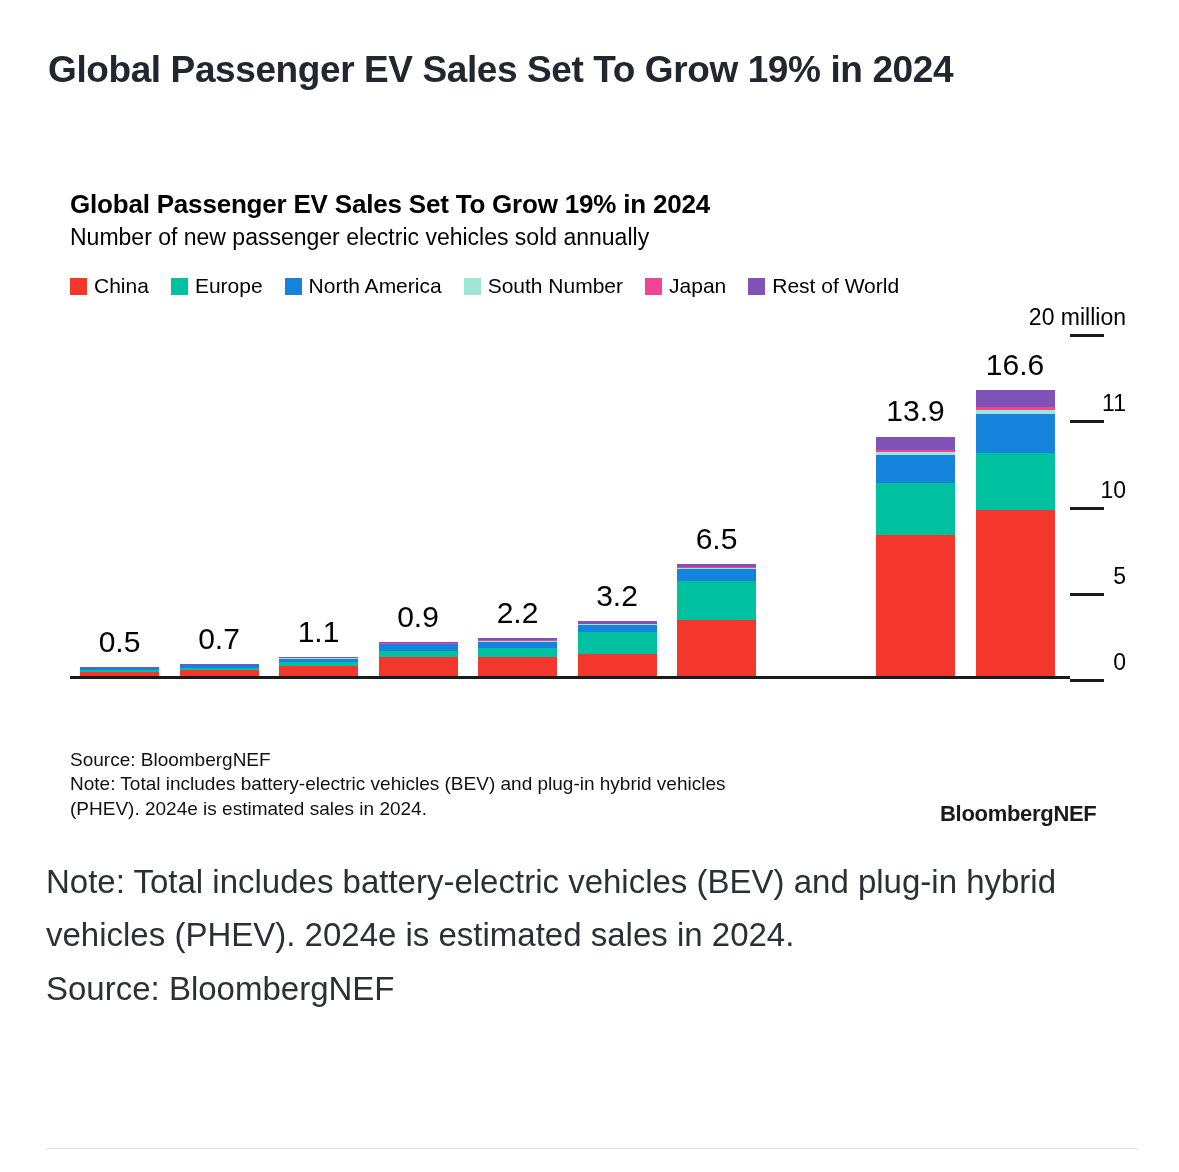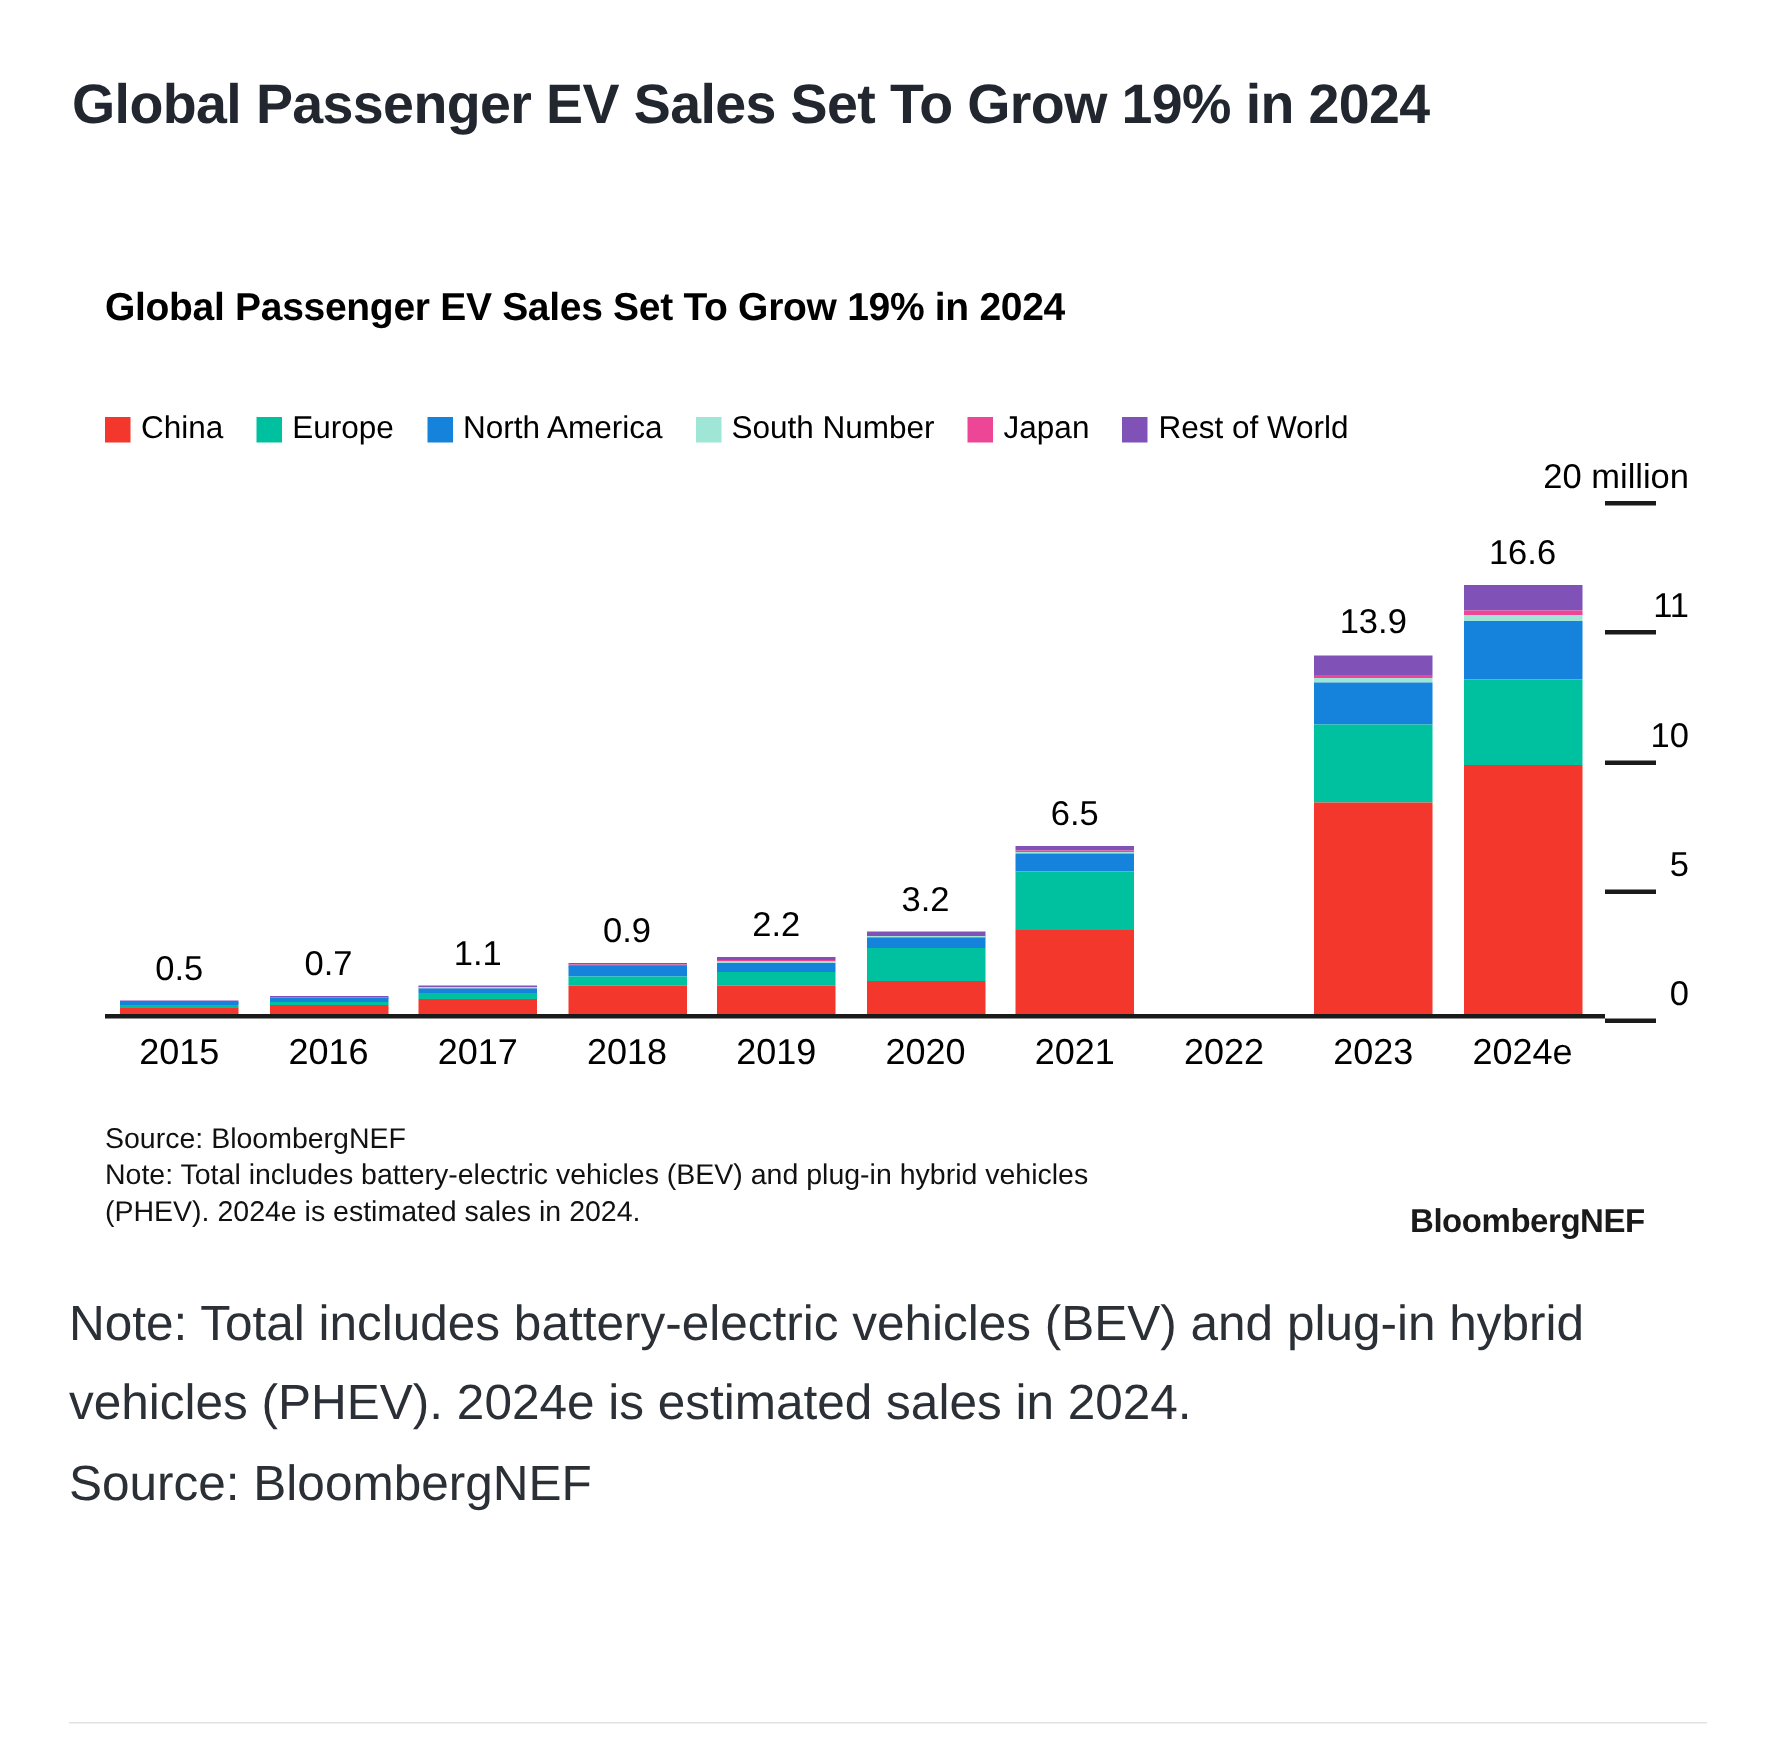--- a/index.html
+++ b/index.html
@@ -116,21 +116,21 @@
     left: 0;
     width: 79px;
     display: flex;
     flex-direction: column-reverse;
   }
   .seg { width: 100%; }
   .bar-value {
     position: absolute;
     left: 50%;
     transform: translateX(-50%);
-    font-size: 23px;
+    font-size: 30px;
     color: #000;
     white-space: nowrap;
   }
 
   
   .y-axis {
     position: absolute;
     left: 1068px;
     top: 155px;
     width: 110px;
@@ -225,20 +225,21 @@
 </style>
 </head>
 <body>
 
 <div class="page-headline">Global Passenger EV Sales Set To Grow 19% in 2024</div>
 
 <div class="chart-card">
 
   <div class="chart-title">Global Passenger EV Sales Set To Grow 19% in 2024</div>
 
+  <div class="chart-subtitle">Number of new passenger electric vehicles sold annually</div>
 
   <div class="legend" id="legend">
       <div class="legend-item">
         <span class="legend-swatch" style="background: rgb(244, 55, 45);"></span>
         <span class="legend-label">China</span>
       </div>
       <div class="legend-item">
         <span class="legend-swatch" style="background: rgb(0, 193, 159);"></span>
         <span class="legend-label">Europe</span>
       </div>
@@ -381,32 +382,20 @@
       <div class="y-tick" style="top: 89.25px;">
         <div class="y-tick-line"></div>
         <div class="y-tick-label" style="top: -30px;">11</div>
       </div>
       <div class="y-tick" style="top: 3px;">
         <div class="y-tick-line"></div>
         <div class="y-tick-label wide" style="top: -30px;">20 million</div>
       </div>
     </div>
 
-  <div class="x-axis" id="x-axis">
-      <div class="x-label" style="left: -5.5px;">2015</div>
-      <div class="x-label" style="left: 94px;">2016</div>
-      <div class="x-label" style="left: 193.5px;">2017</div>
-      <div class="x-label" style="left: 293px;">2018</div>
-      <div class="x-label" style="left: 392.5px;">2019</div>
-      <div class="x-label" style="left: 492px;">2020</div>
-      <div class="x-label" style="left: 591.5px;">2021</div>
-      <div class="x-label" style="left: 691px;">2022</div>
-      <div class="x-label" style="left: 790.5px;">2023</div>
-      <div class="x-label" style="left: 890px;">2024e</div>
-    </div>
 
   <div class="chart-foot">
     <div>Source: BloombergNEF</div>
     <div>Note: Total includes battery-electric vehicles (BEV) and plug-in hybrid vehicles
 (PHEV). 2024e is estimated sales in 2024.</div>
   </div>
 
   <div class="brand">BloombergNEF</div>
 </div>
 

